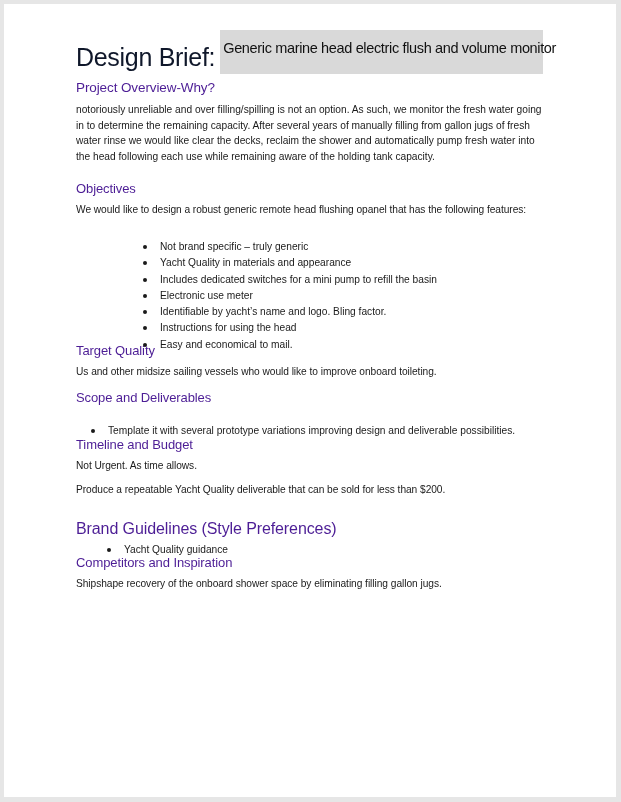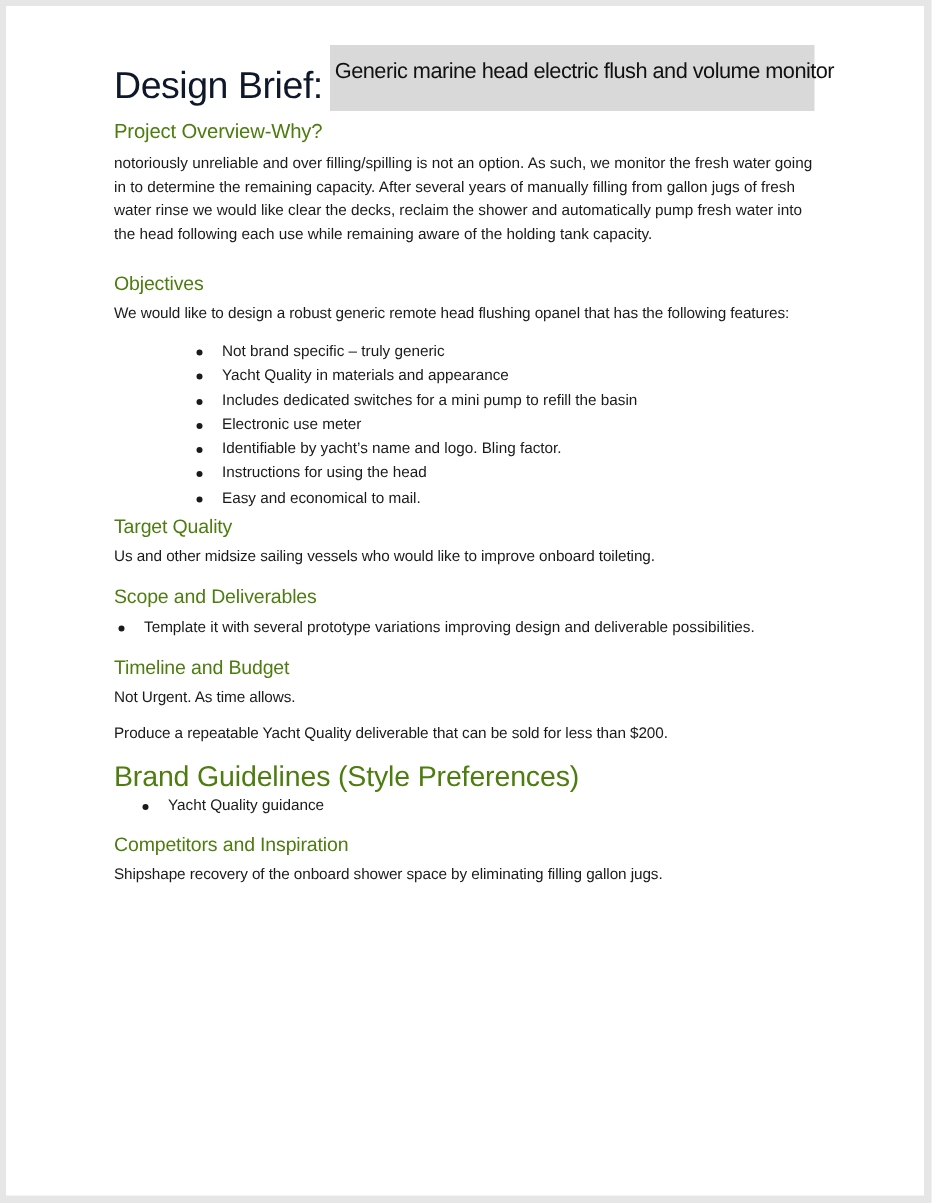--- a/index.html
+++ b/index.html
@@ -47,21 +47,21 @@
       padding: 0 2px 0 3px;
       width: 323px;
       white-space: nowrap;
       letter-spacing: -0.35px;
       box-sizing: border-box;
     }
     .h {
       position: absolute;
       left: 72px;
       font-size: 13.5px;
-      color: #4d7c0f;
+      color: #4c1d95;
       white-space: nowrap;
       letter-spacing: -0.1px;
     }
     .p {
       position: absolute;
       left: 72px;
       font-size: 10.2px;
       color: #1a1a1a;
       white-space: nowrap;
       letter-spacing: -0.05px;
@@ -71,21 +71,21 @@
       left: 72px;
       top: 98px;
       width: 498px;
       font-size: 10.2px;
       color: #1a1a1a;
       line-height: 15.6px;
     }
     .para .ln { display: block; white-space: nowrap; }
     .bullets {
       position: absolute;
-      margin: 0;
+      margin: 12px;
       padding: 0;
       list-style: none;
     }
     .bullets li {
       position: relative;
       font-size: 10.2px;
       color: #1a1a1a;
       white-space: nowrap;
       height: 16.3px;
       line-height: 16.3px;
@@ -135,21 +135,21 @@
 
   <div class="h" style="top:386px; font-size:13px;">Scope and Deliverables</div>
   <ul class="bullets" style="left:92px; top:407px;">
     <li><span class="dot"></span><span>Template it with several prototype variations improving design and deliverable possibilities.</span></li>
   </ul>
 
   <div class="h" style="top:433px; font-size:13px;">Timeline and Budget</div>
   <div class="p" style="top:456px;">Not Urgent.   As time allows.</div>
   <div class="p" style="top:480px;">Produce a repeatable Yacht Quality deliverable that can be sold for less than $200.</div>
 
-  <div class="h" style="top:504px; font-size:19px;">Brand Guidelines (Style Preferences)</div>
+  <div class="h" style="top:516px; font-size:16px;">Brand Guidelines (Style Preferences)</div>
   <ul class="bullets" style="left:108px; top:526px;">
     <li><span class="dot"></span><span>Yacht Quality guidance</span></li>
   </ul>
 
   <div class="h" style="top:551px; font-size:13px;">Competitors and Inspiration</div>
   <div class="p" style="top:574px;">Shipshape recovery of the onboard shower space by eliminating filling gallon jugs.</div>
 
 </div>
 
 </body></html>

